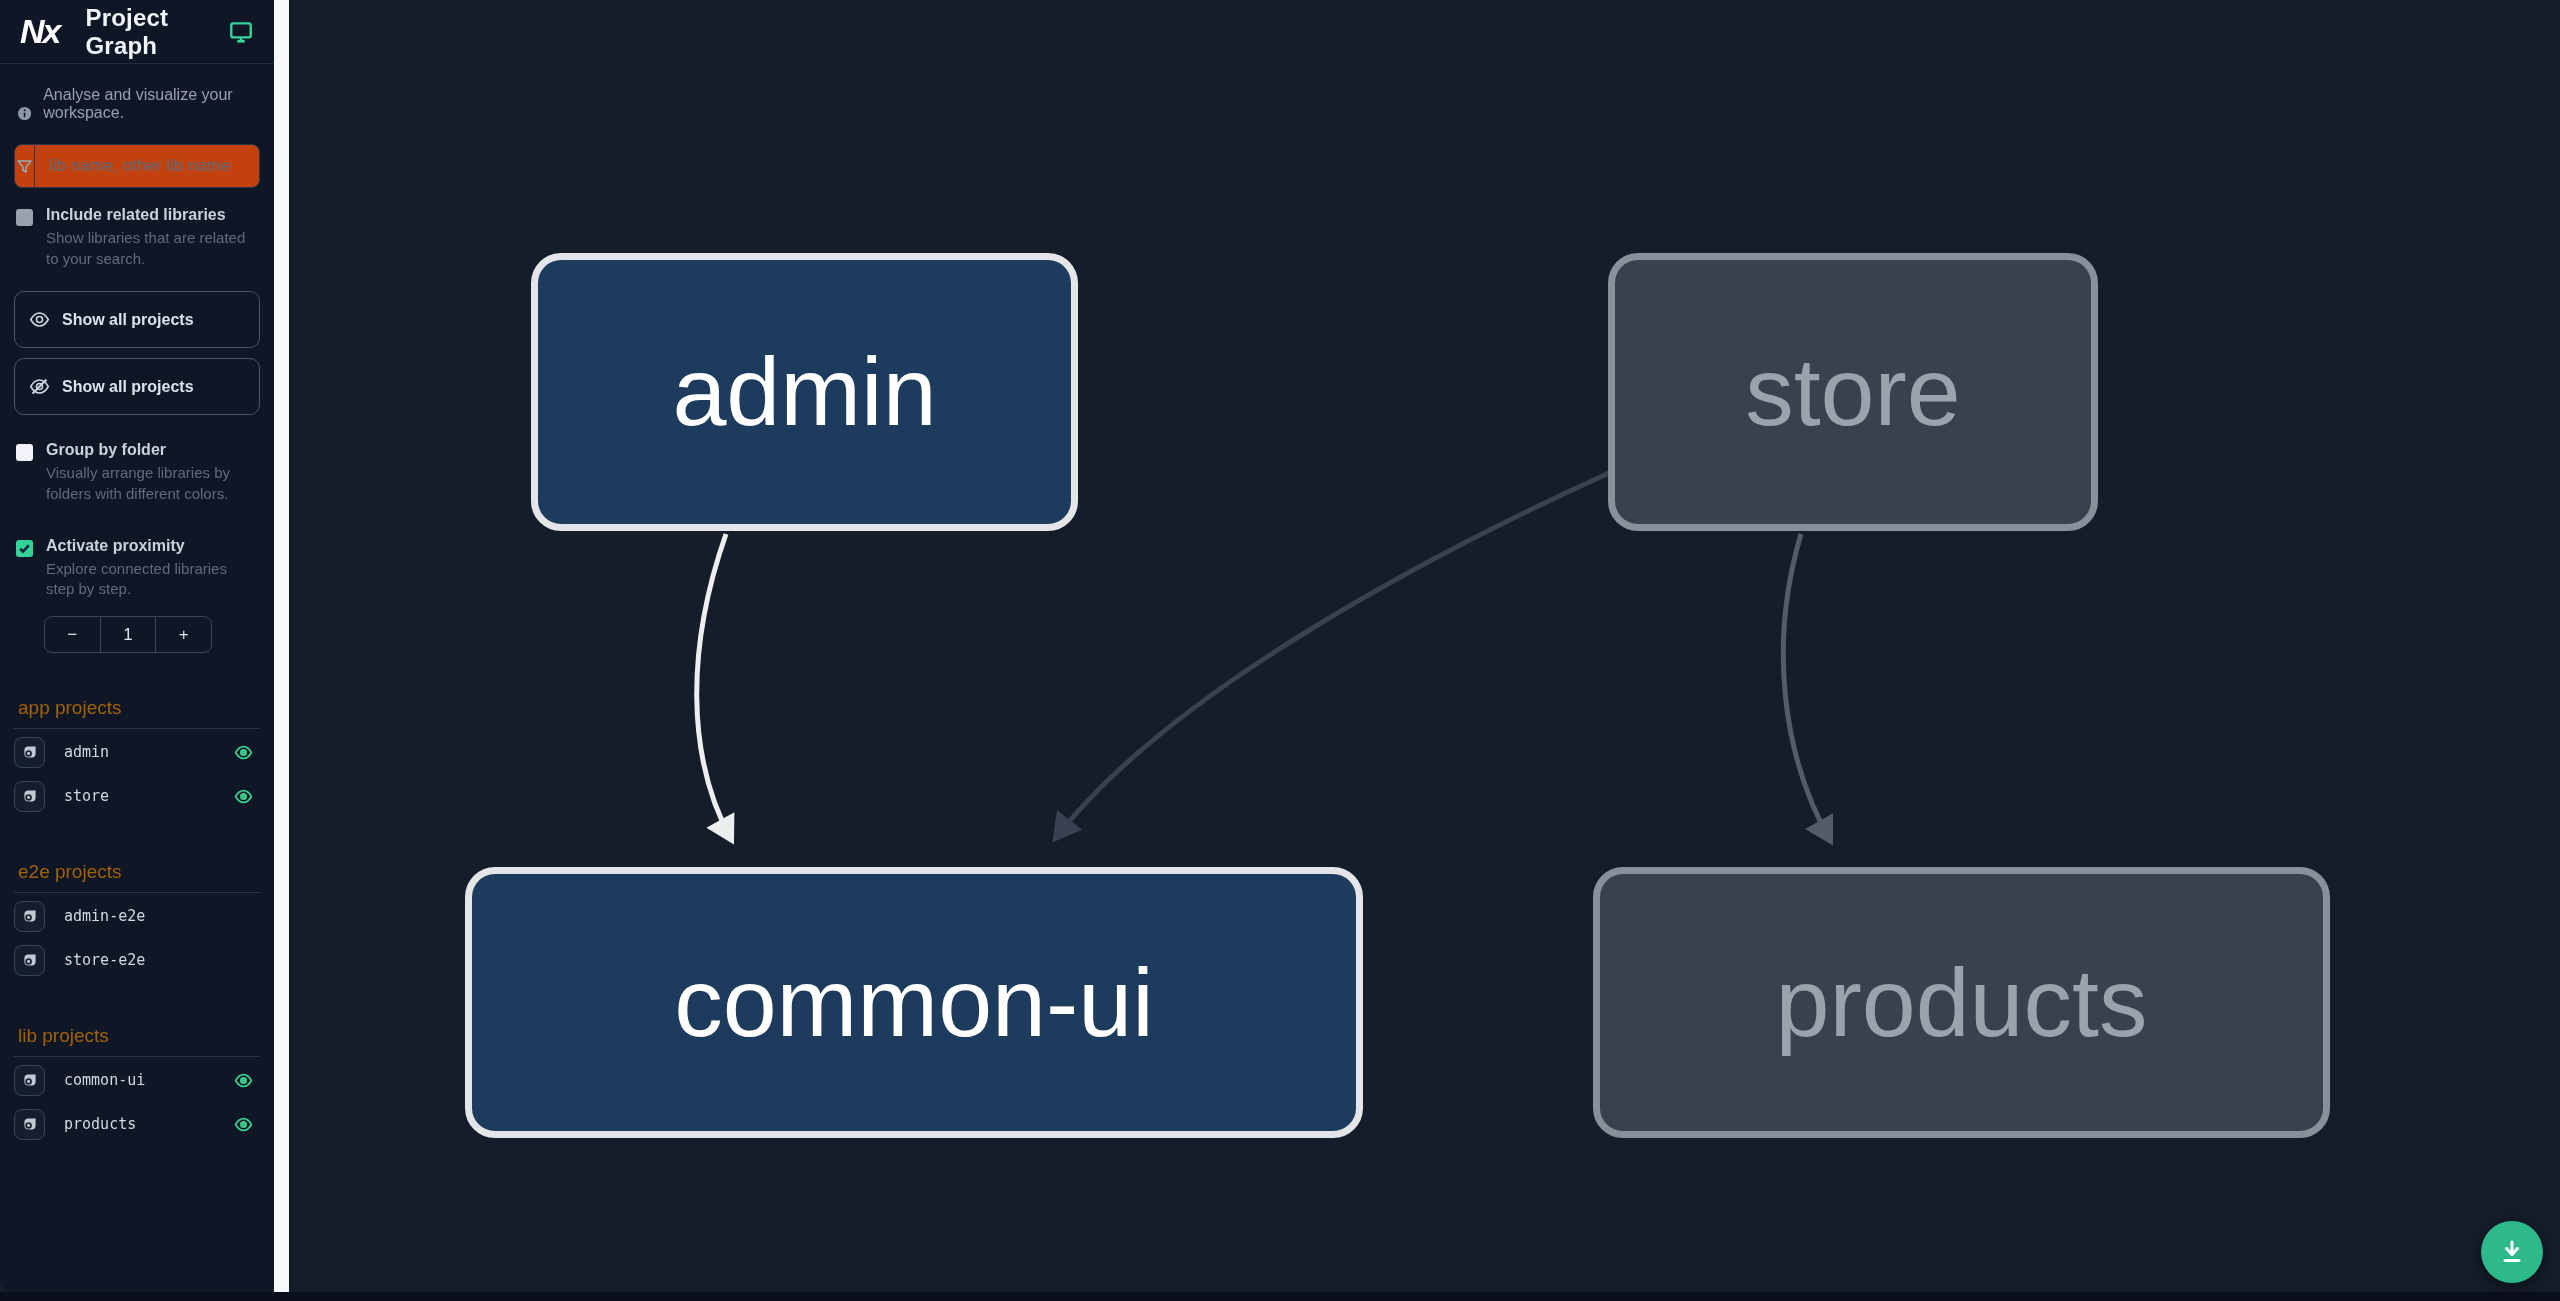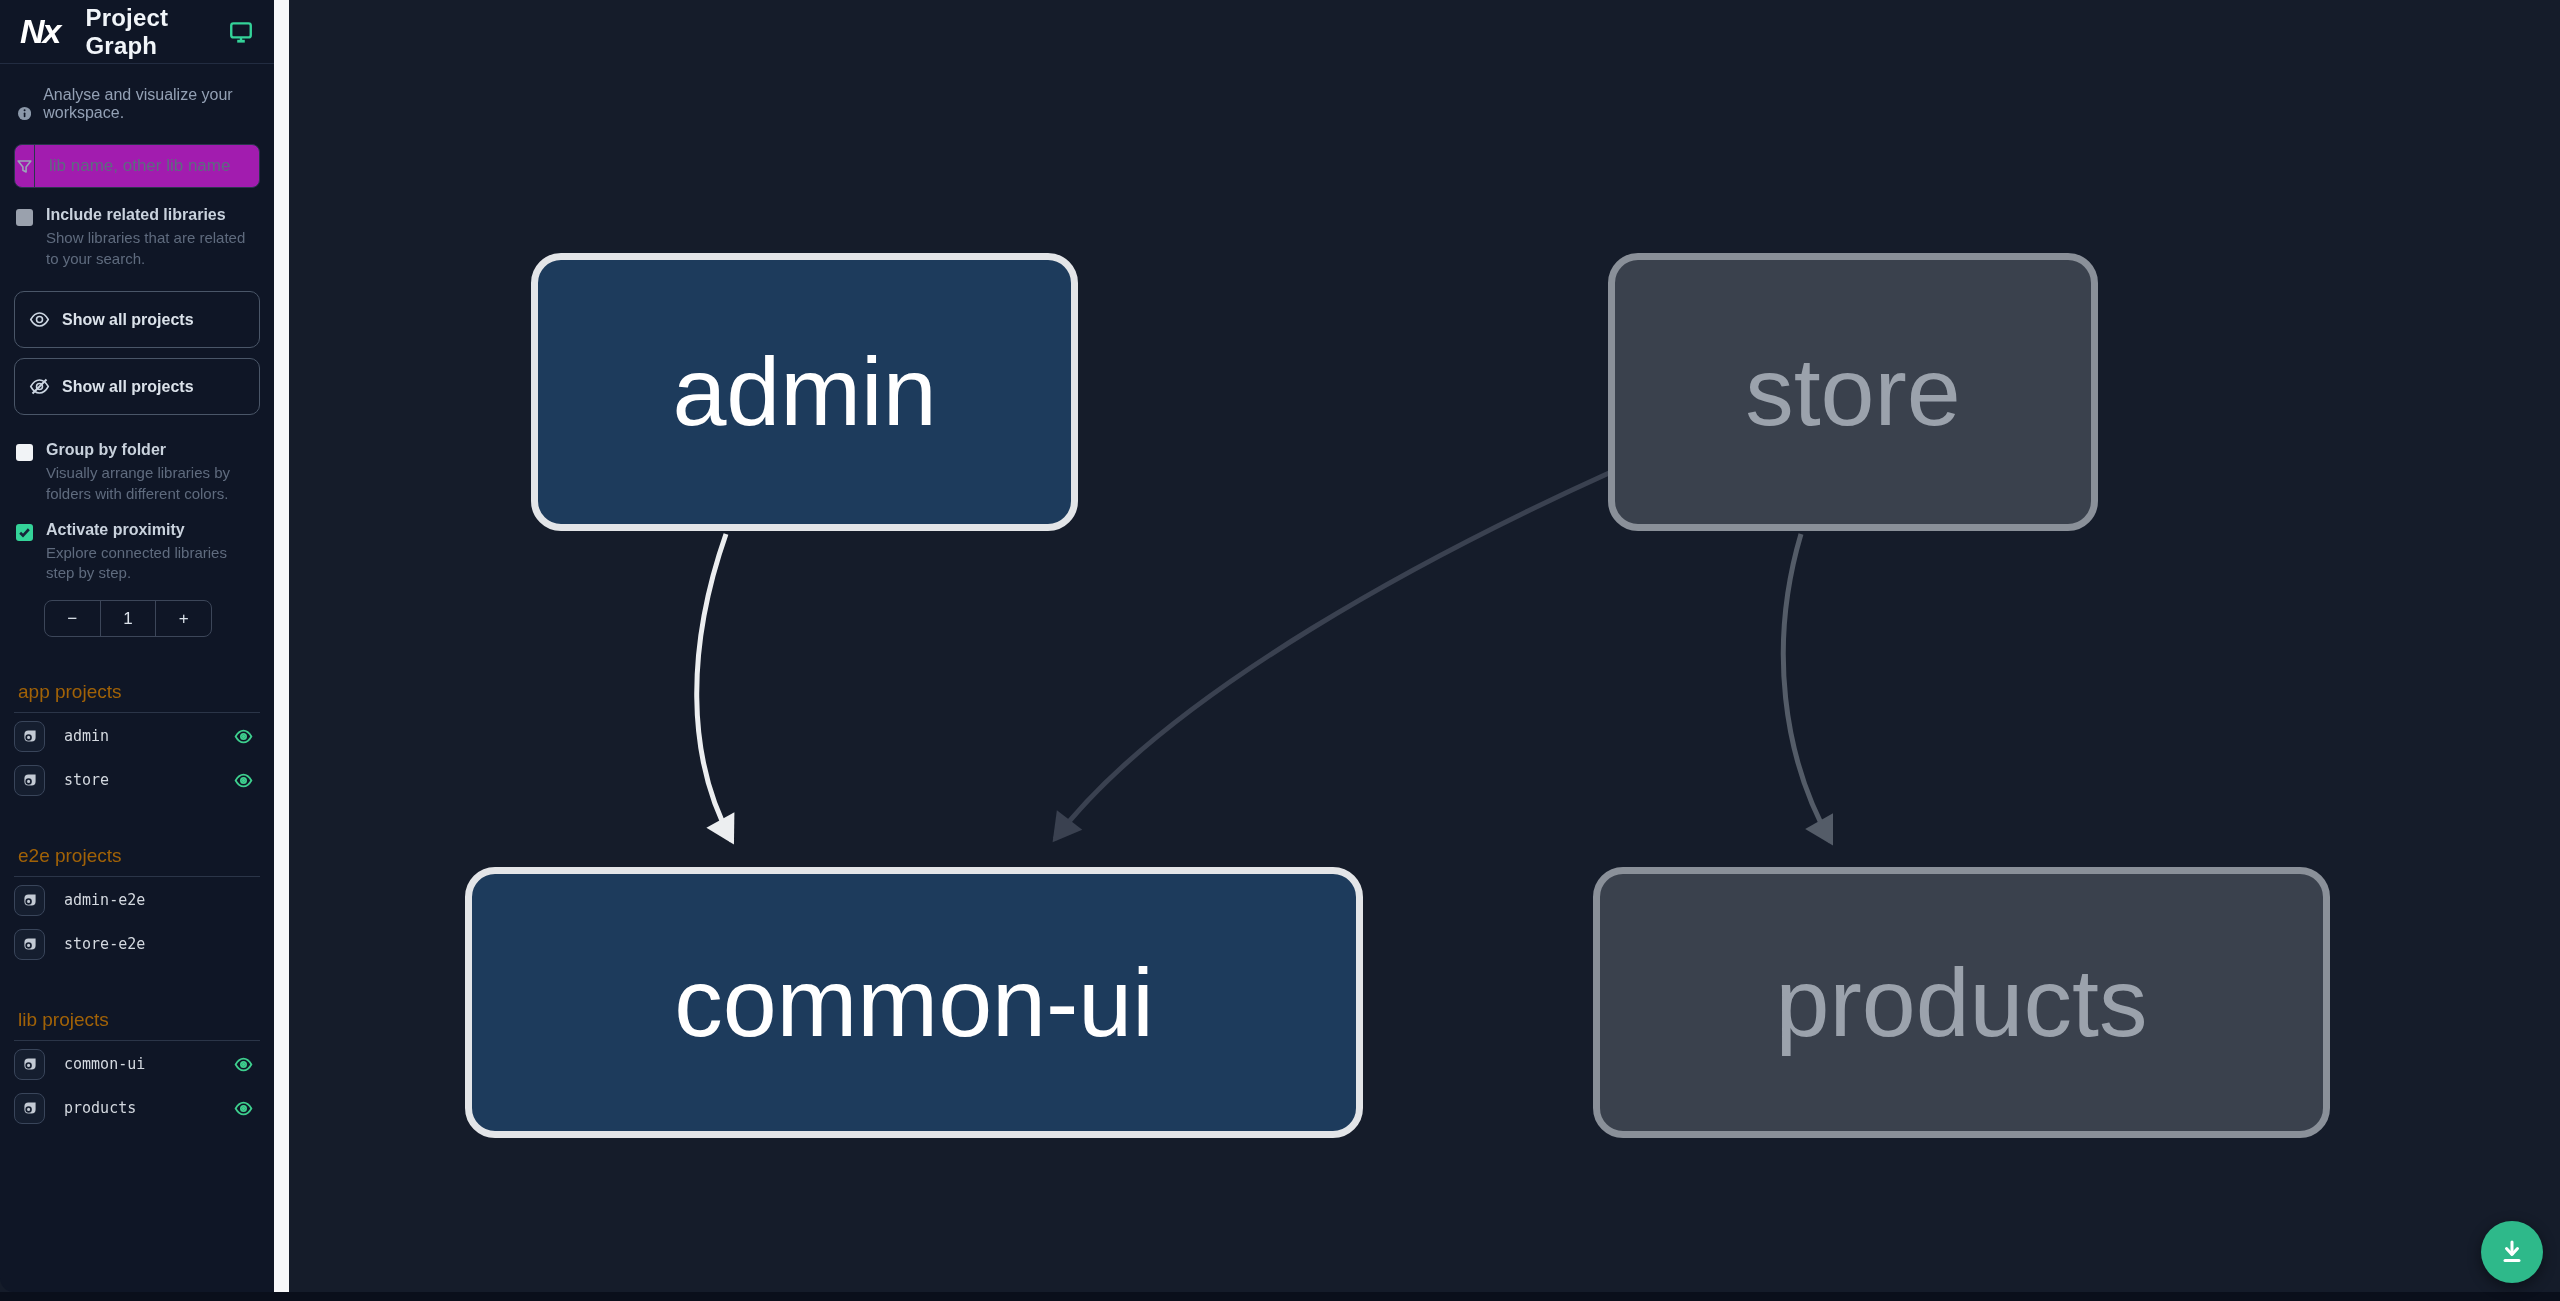--- a/index.html
+++ b/index.html
@@ -27,21 +27,21 @@
   }
   .nx-logo { font-size:34px; font-weight:800; color:#ffffff; letter-spacing:-2px; font-style:italic; }
   .sb-title { font-size:24px; font-weight:700; color:#f1f5f9; margin-left:26px; letter-spacing:.2px; }
   .monitor-btn { margin-left:auto; width:28px; height:28px; display:flex; align-items:center; justify-content:center; cursor:pointer; }
 
   .tagline { display:flex; align-items:flex-end; gap:12px; padding:22px 18px 0 18px; }
   .tagline .txt { font-size:16px; color:#93a0b4; }
 
   .filter {
     margin:22px 14px 0 14px; height:44px; display:flex; align-items:stretch;
-    background:#a21caf; border:1px solid #2a354d; border-radius:8px; overflow:hidden;
+    background:#c2410c; border:1px solid #2a354d; border-radius:8px; overflow:hidden;
   }
   .filter .icon-cell { width:44px; display:flex; align-items:center; justify-content:center; border-right:1px solid #2a354d; }
   .filter input {
     flex:1; background:transparent; border:none; outline:none;
     font-family:"Liberation Sans", sans-serif; font-size:17px; color:#cbd5e1; padding:0 14px;
   }
   .filter input::placeholder { color:#5d6b80; }
 
   .toggle { display:flex; align-items:flex-start; margin:18px 16px 0 16px; }
   .toggle .box {
@@ -204,21 +204,21 @@
   </button>
 
   <div class="toggle" style="margin-top:26px">
     <span class="box white"></span>
     <span class="col">
       <span class="lbl" style="display:block">Group by folder</span>
       <span class="desc" style="display:block">Visually arrange libraries by folders with different colors.</span>
     </span>
   </div>
 
-  <div class="toggle" style="margin-top:16px">
+  <div class="toggle" style="margin-top:32px">
     <span class="box teal">
       <svg width="13" height="13" viewBox="0 0 12 12" fill="none" stroke="#17243a" stroke-width="2.4">
         <path d="M2 6.2 L4.6 8.8 L10 3"></path>
       </svg>
     </span>
     <span class="col">
       <span class="lbl" style="display:block">Activate proximity</span>
       <span class="desc" style="display:block">Explore connected libraries step by step.</span>
     </span>
   </div>

